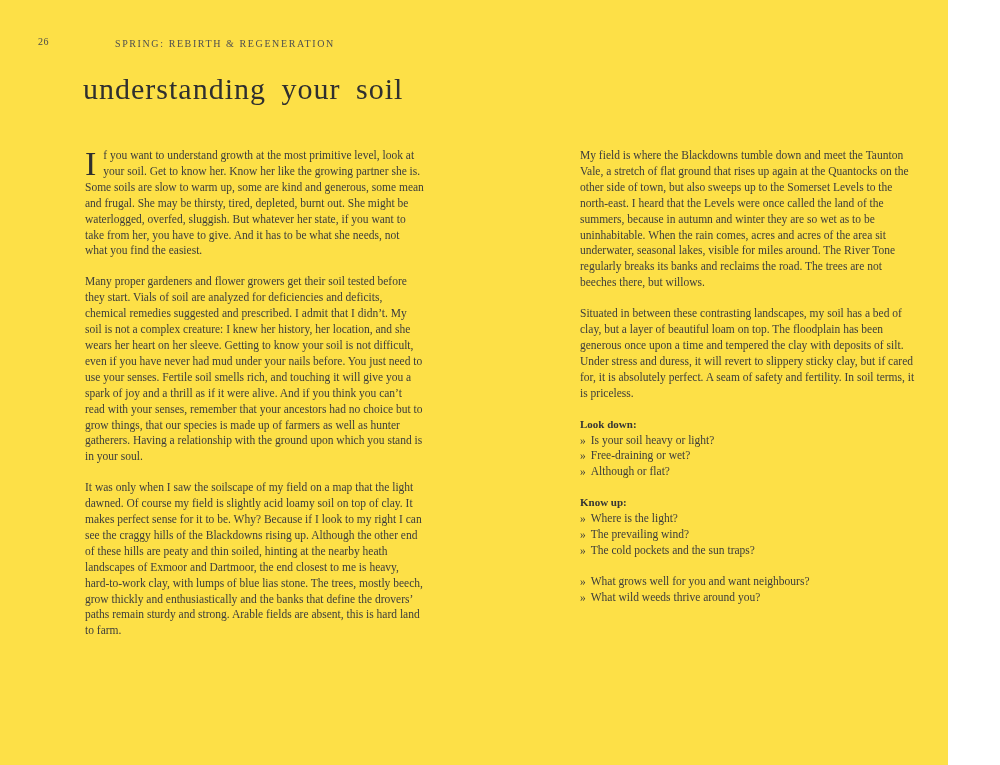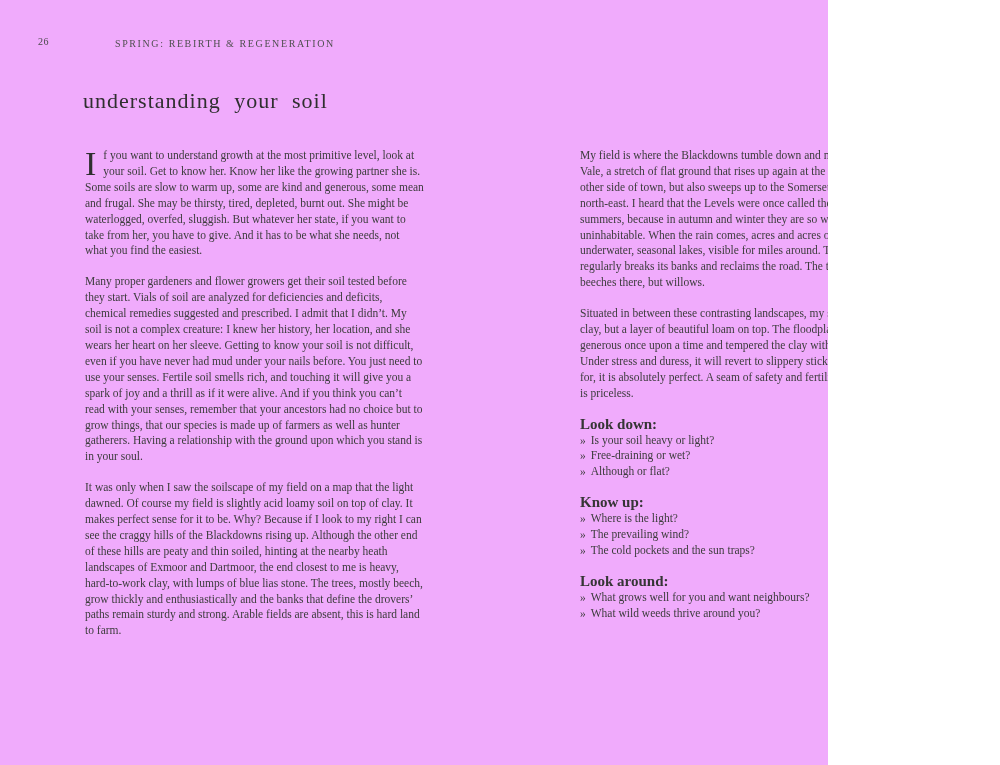--- a/index.html
+++ b/index.html
@@ -2,23 +2,23 @@
 <html><head>
 <meta charset="utf-8">
 <style>
   html, body {
     margin: 0;
     padding: 0;
     background: #ffffff;
   }
   .spread {
     position: relative;
-    width: 828px;
+    width: 948px;
     height: 765px;
-    background: #f0abfc;
+    background: #fde047;
     font-family: "Liberation Serif", "DejaVu Serif", serif;
     color: #3c3c3c;
     overflow: hidden;
   }
 
   
   .folio {
     position: absolute;
     top: 36px;
     font-size: 10px;
@@ -33,24 +33,24 @@
     left: 115px;
     font-size: 10px;
     letter-spacing: 1.6px;
     color: #4f4f4f;
     text-transform: uppercase;
   }
 
   
   .chapter-title {
     position: absolute;
-    top: 88px;
+    top: 72px;
     left: 83px;
     margin: 0;
-    font-size: 22px;
+    font-size: 30px;
     font-weight: 400;
     letter-spacing: 1px;
     word-spacing: 7px;
     color: #2f2f2f;
   }
 
   
   .col {
     position: absolute;
     top: 148px;
@@ -73,21 +73,21 @@
     line-height: 27px;
     padding: 2px 7px 0 0;
     color: #2f2f2f;
   }
 
   .checklist {
     margin-top: 15px;
   }
   .checklist-heading {
     margin: 0;
-    font-size: 15px;
+    font-size: 11px;
     font-weight: bold;
     line-height: 15.9px;
     color: #353535;
   }
   .bullet-row {
     display: flex;
     line-height: 15.9px;
   }
   .bullet-marker {
     flex: 0 0 auto;
@@ -143,21 +143,20 @@
         <span class="bullet-marker">»</span>
         <span>The prevailing wind?</span>
       </div>
       <div class="bullet-row">
         <span class="bullet-marker">»</span>
         <span>The cold pockets and the sun traps?</span>
       </div>
     </div>
 
     <div class="checklist">
-      <h3 class="checklist-heading">Look around:</h3>
       <div class="bullet-row">
         <span class="bullet-marker">»</span>
         <span>What grows well for you and want neighbours?</span>
       </div>
       <div class="bullet-row">
         <span class="bullet-marker">»</span>
         <span>What wild weeds thrive around you?</span>
       </div>
     </div>
   </div>

